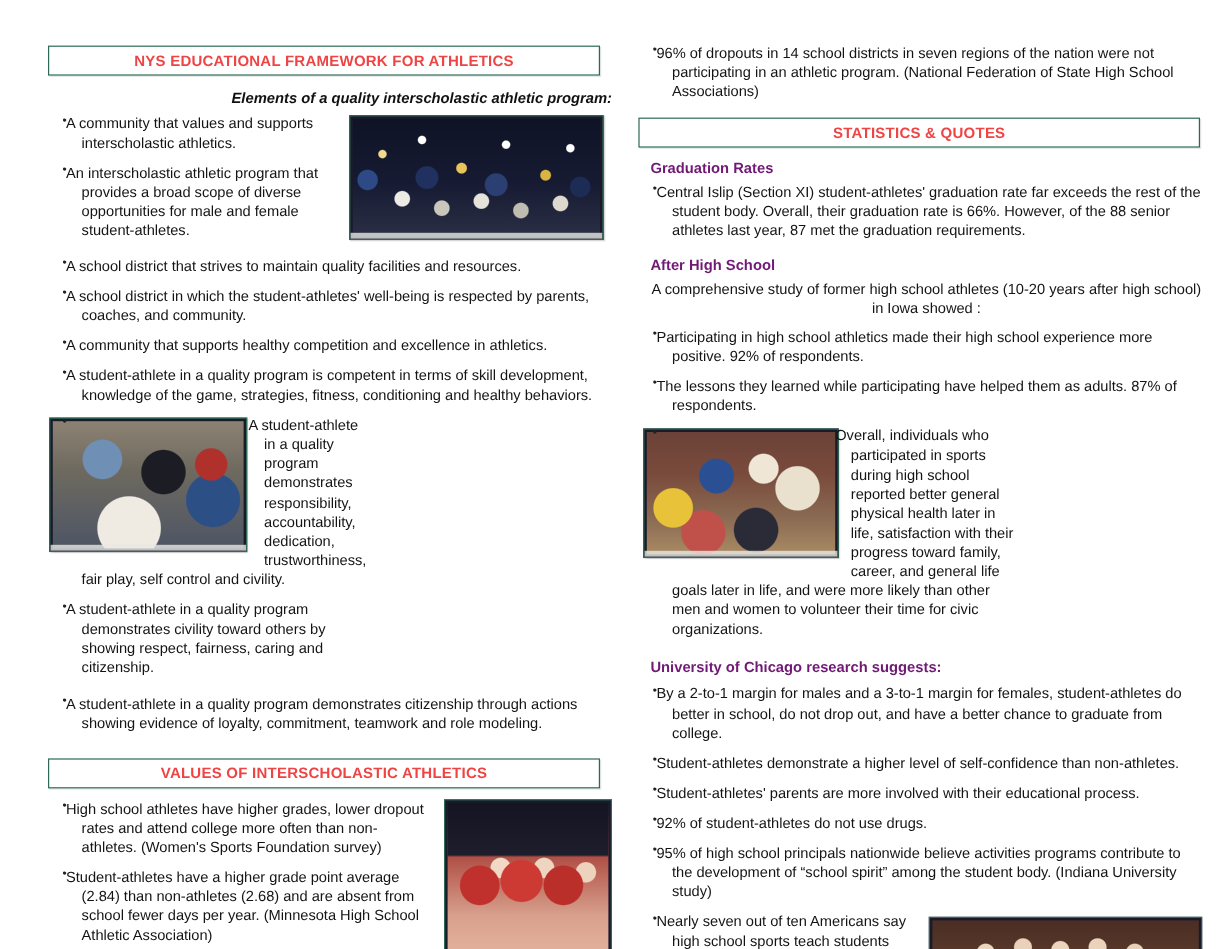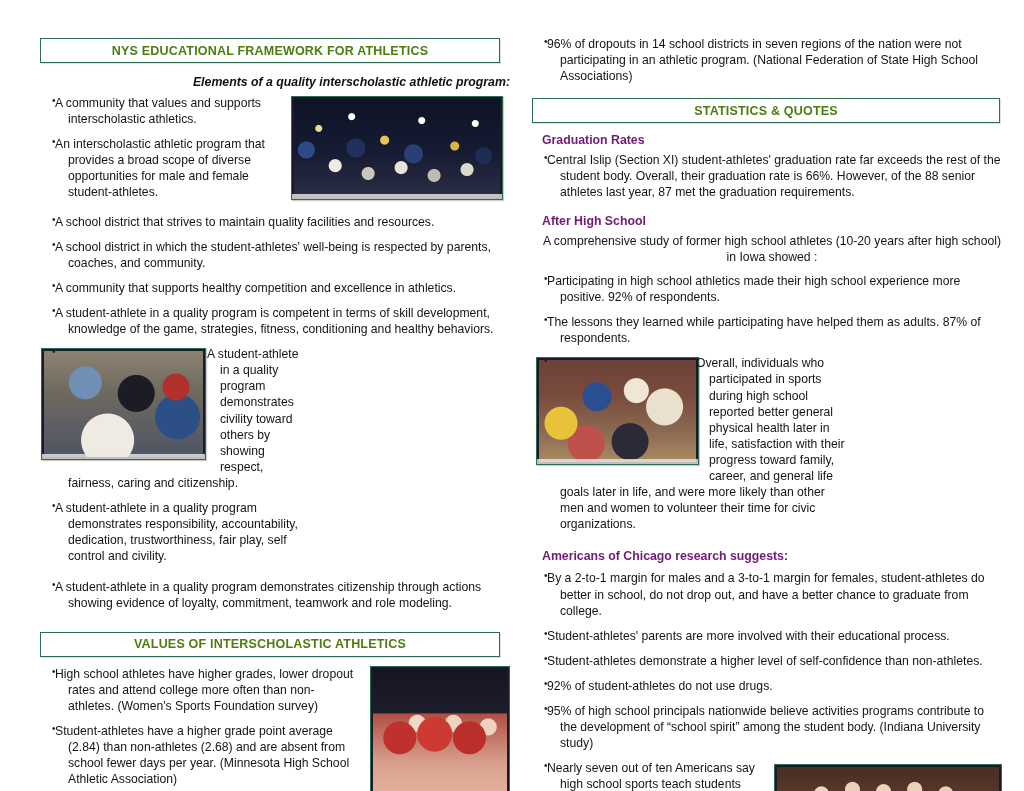--- a/index.html
+++ b/index.html
@@ -37,21 +37,21 @@
     height: 23px;
     display: flex;
     align-items: center;
     justify-content: center;
     box-shadow: 1px 1px 0 rgba(120,140,130,0.25);
   }
   .section-box .ttl {
     font-size: 12.5px;
     font-weight: bold;
     letter-spacing: 0.2px;
-    color: #4d7c0f;
+    color: #ef4444;
     text-align: center;
     white-space: nowrap;
   }
 
   
   .italic-lead {
     font-style: italic;
     font-weight: bold;
     font-size: 12.3px;
     color: #111;
@@ -225,22 +225,22 @@
       <li>A community that supports healthy competition and excellence in athletics.</li>
       <li>A student-athlete in a quality program is competent in terms of skill development, knowledge of the game, strategies, fitness, conditioning and healthy behaviors.</li>
     </ul>
 
     <div class="flow" style="margin-top:4px;">
       <div class="photo ph-team img-left" style="width:165px; height:112px; margin:2px 14px 6px 1px;">
         <div class="inner"></div>
           <div class="cap"></div>
       </div>
       <ul class="bl">
+        <li style="max-width:240px;">A student-athlete in a quality program demonstrates responsibility, accountability, dedication, trustworthiness, fair play, self control and civility.</li>
         <li style="max-width:240px;">A student-athlete in a quality program demonstrates civility toward others by showing respect, fairness, caring and citizenship.</li>
-        <li style="max-width:240px;">A student-athlete in a quality program demonstrates responsibility, accountability, dedication, trustworthiness, fair play, self control and civility.</li>
       </ul>
     </div>
 
     <ul class="bl" style="margin-top:6px;">
       <li>A student-athlete in a quality program demonstrates citizenship through actions showing evidence of loyalty, commitment, teamwork and role modeling.</li>
     </ul>
 
     <div class="section-box" style="margin-top:20px; width:458px;">
       <span class="ttl">VALUES OF INTERSCHOLASTIC ATHLETICS</span>
     </div>
@@ -285,26 +285,26 @@
     <div class="flow" style="margin-top:3px;">
       <div class="photo ph-gym img-left" style="width:163px; height:108px; margin:2px 10px 6px 4px;">
         <div class="inner"></div>
           <div class="cap"></div>
       </div>
       <ul class="bl">
         <li style="max-width:290px;">Overall, individuals who participated in sports during high school reported better general physical health later in life, satisfaction with their progress toward family, career, and general life goals later in life, and were more likely than other men and women to volunteer their time for civic organizations.</li>
       </ul>
     </div>
 
-    <div class="subhead" style="margin-top:8px;">Americans of Chicago research suggests:</div>
+    <div class="subhead" style="margin-top:8px;">University of Chicago research suggests:</div>
 
     <ul class="bl" style="margin-top:7px;">
       <li>By a 2-to-1 margin for males and a 3-to-1 margin for females, student-athletes do better in school, do not drop out, and have a better chance to graduate from college.</li>
+      <li>Student-athletes demonstrate a higher level of self-confidence than non-athletes.</li>
       <li>Student-athletes' parents are more involved with their educational process.</li>
-      <li>Student-athletes demonstrate a higher level of self-confidence than non-athletes.</li>
       <li>92% of student-athletes do not use drugs.</li>
       <li>95% of high school principals nationwide believe activities programs contribute to the development of “school spirit” among the student body. (Indiana University study)</li>
     </ul>
 
     <div class="flow">
       <div class="photo ph-group img-right" style="width:228px; height:118px; margin:4px 0 4px 12px;">
         <div class="inner"></div>
       </div>
       <ul class="bl">
         <li>Nearly seven out of ten Americans say high school sports teach students lessons about life that they can't learn in a classroom. Nine out of ten believe high school sports contribute to the health and fitness of participants. (USA Today)</li>

